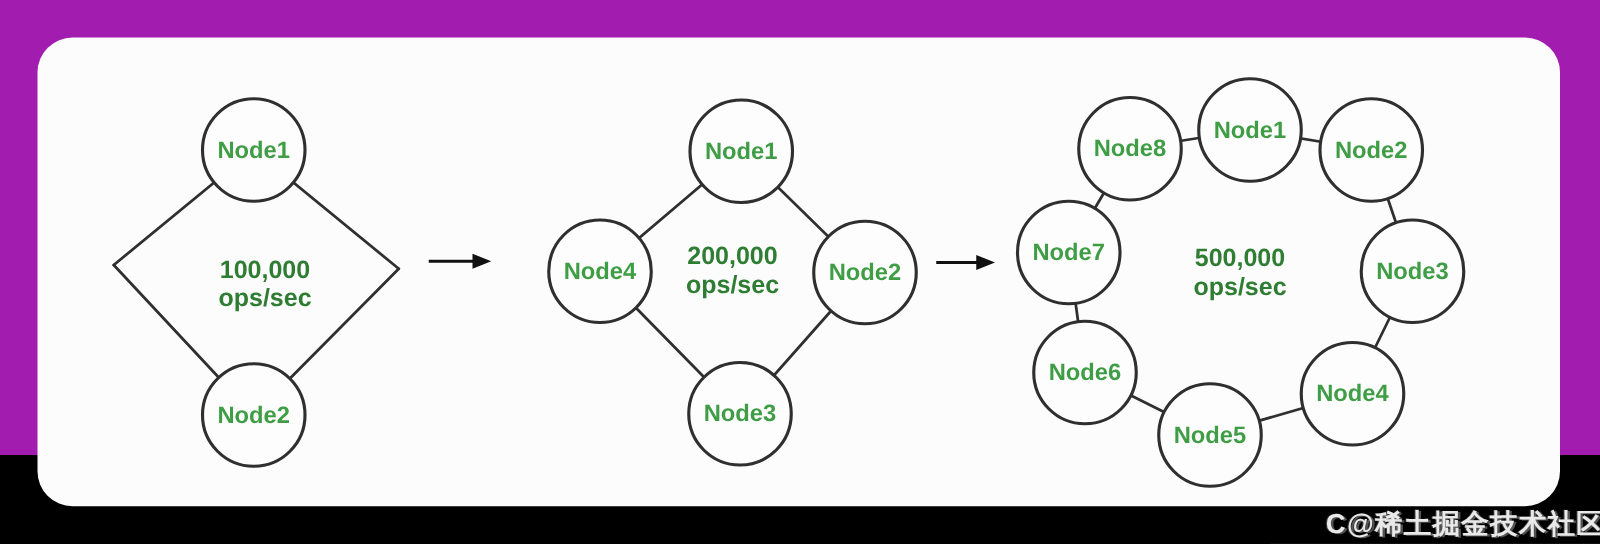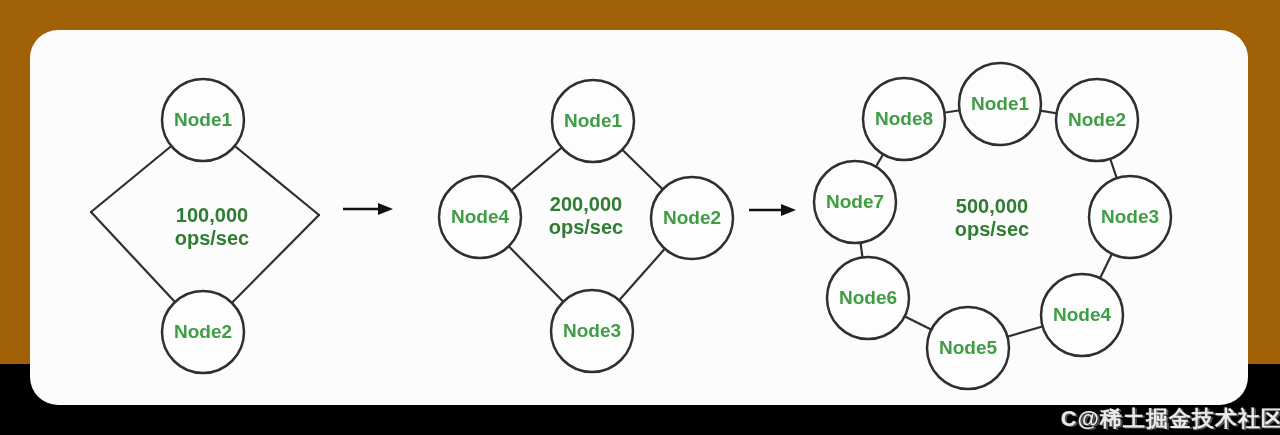--- a/index.html
+++ b/index.html
@@ -8,21 +8,21 @@
     width: 1280px;
     height: 435px;
     overflow: hidden;
     background: #000000;
     font-family: "Liberation Sans", sans-serif;
   }
   .canvas {
     position: relative;
     width: 1280px;
     height: 364px;
-    background: #a16207;
+    background: #a21caf;
   }
   .panel {
     position: absolute;
     left: 30px;
     top: 30px;
     width: 1218px;
     height: 375px;
     background: #fcfcfc;
     border-radius: 28px;
   }

